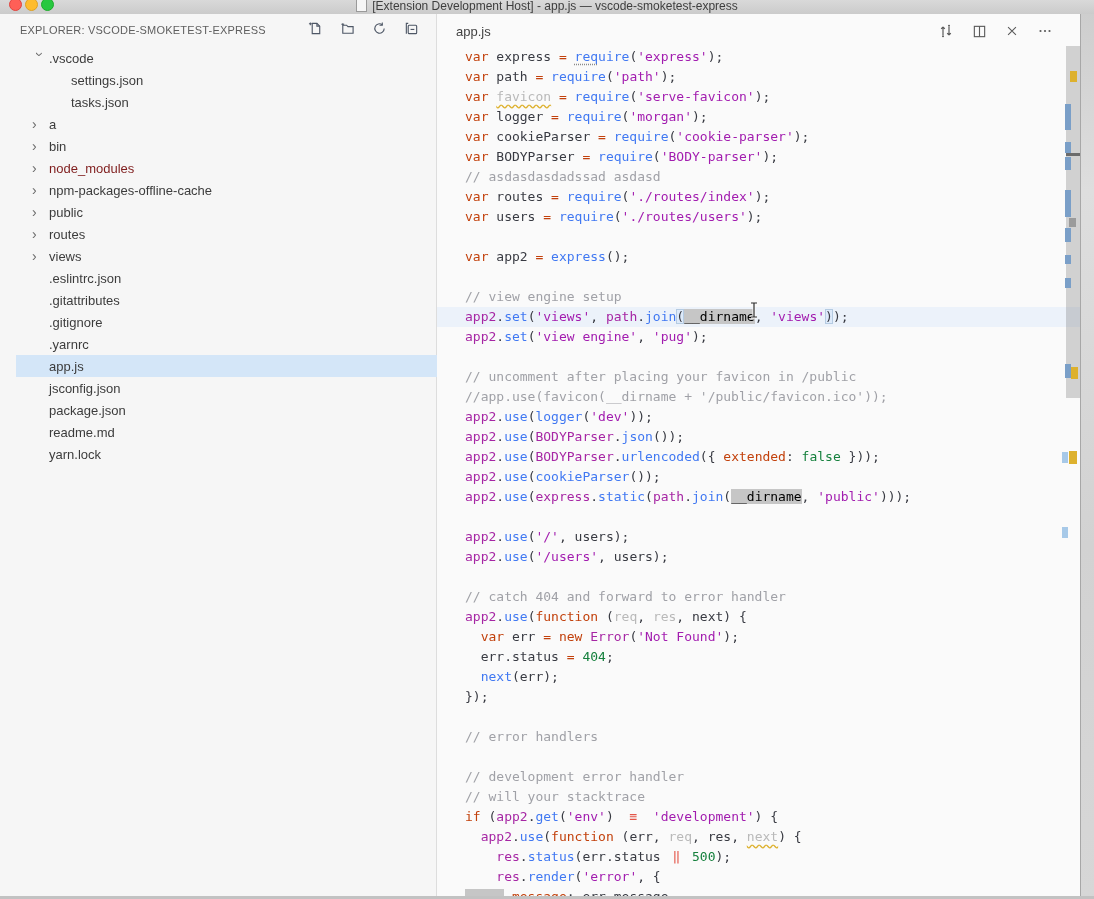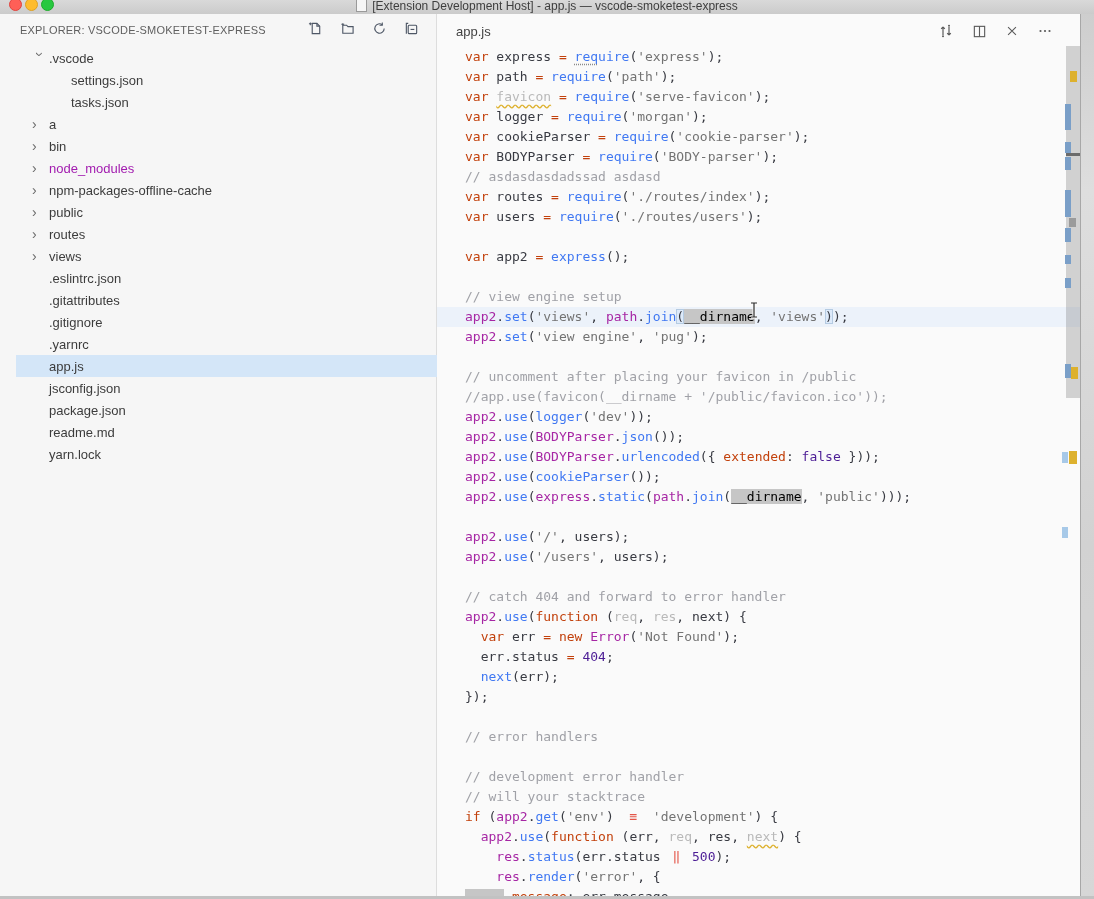--- a/index.html
+++ b/index.html
@@ -29,38 +29,38 @@
   }
   .sb-header{position:absolute;left:0;top:0;width:100%;height:33px;}
   .sb-title{position:absolute;left:20px;top:10px;font-size:11px;color:#5f5f5f;letter-spacing:.2px;}
   .sb-actions{position:absolute;right:17px;top:6px;display:flex;gap:16px;}
   .icon-btn{width:16px;height:16px;display:flex;align-items:center;justify-content:center;cursor:pointer;}
   .icon-btn svg{stroke:#4e5766;fill:none;stroke-width:1.2;}
   .tree{position:absolute;left:0;top:33px;width:436px;padding-left:16px;}
   .trow{height:22px;display:flex;align-items:center;padding-left:16px;
     font-size:13px;color:#3c3c3c;cursor:pointer;white-space:nowrap;}
   .trow.sel{background:#d4e6f8;}
-  .trow.muted .tlabel{color:#a21caf;}
+  .trow.muted .tlabel{color:#7f1d1d;}
   .chev{width:17px;font-size:14px;color:#6b6b6b;line-height:1;flex:0 0 17px;}
   .chev.expanded{transform:rotate(90deg) translateX(1px);transform-origin:45% 55%;}
   .chev.none{visibility:hidden;}
   .dspace{flex:0 0 22px;}
   
   .editor-bg{position:absolute;left:437px;top:14px;width:644px;height:885px;background:#fafafa;}
   .tabbar{position:absolute;left:437px;top:14px;width:644px;height:34px;background:#fafafa;}
   .tab{position:absolute;left:0;top:0;height:34px;display:flex;align-items:center;
     padding-left:19px;font-size:13px;color:#424242;cursor:pointer;}
   .tab-actions{position:absolute;right:28px;top:0;height:34px;display:flex;align-items:center;gap:17px;}
   .tab-actions .icon-btn svg{stroke:#5a5a5a;}
   .code{position:absolute;left:437px;top:47px;width:644px;height:852px;overflow:hidden;
     font-family:"DejaVu Sans Mono","Liberation Mono",monospace;font-size:13px;}
   .ln{height:20px;line-height:20px;white-space:pre;padding-left:28px;}
   .ln.cur{background:#ecf2fa;}
-  .k{color:#c2410c;} .f{color:#4078f2;} .s{color:#737373;margin-top:44px;} .c{color:#a0a1a7;}
-  .v{color:#a626a4;} .d{color:#383a42;} .n{color:#4c1d95;}
+  .k{color:#c2410c;} .f{color:#4078f2;} .s{color:#a21caf;margin-top:44px;} .c{color:#a0a1a7;}
+  .v{color:#a626a4;} .d{color:#383a42;} .n{color:#15803d;}
   .u{color:#b9b9b9;}
   .uw{color:#b9b9b9;text-decoration:underline;text-decoration-style:wavy;
       text-decoration-color:#ddb12e;text-underline-offset:3px;}
   .fd{color:#4078f2;text-decoration:underline;text-decoration-style:dotted;
       text-decoration-color:#8a8a8a;text-underline-offset:3px;}
   .occ{background:#c6c6c6;}
   .bq{color:#383a42;background:#ddeafa;box-shadow:inset 0 0 0 1px #b5cbe2;}
   .l3{display:inline-block;width:3ch;text-align:center;color:#e45649;}
   .l2{display:inline-block;width:2ch;text-align:center;color:#e45649;}
   

